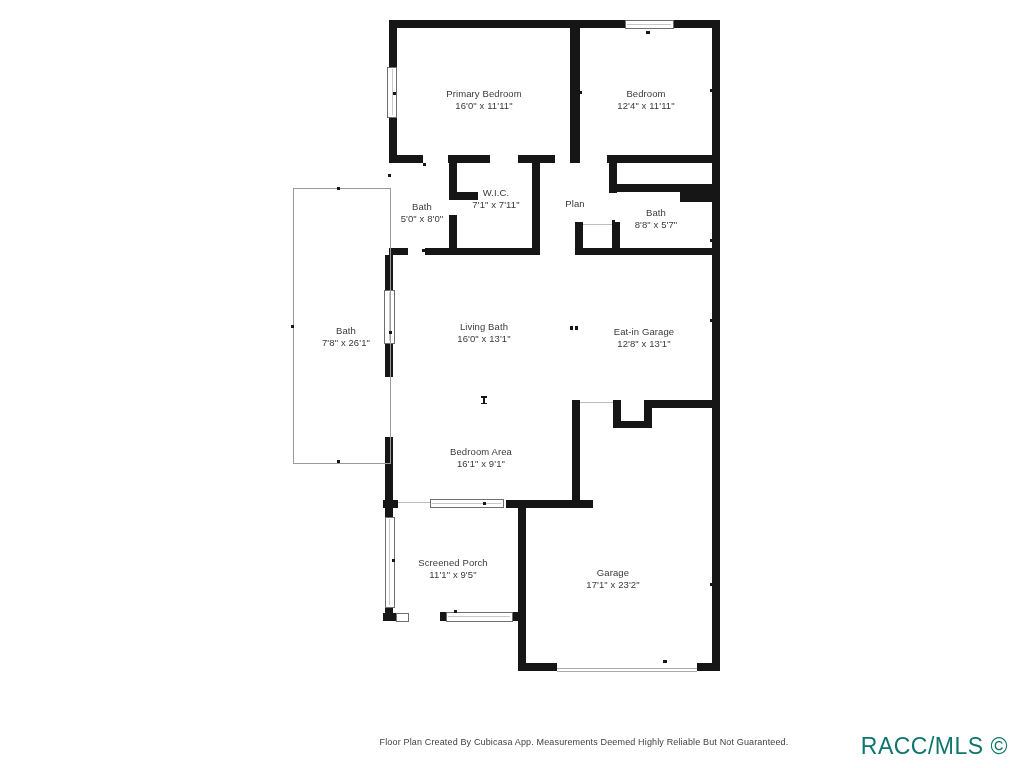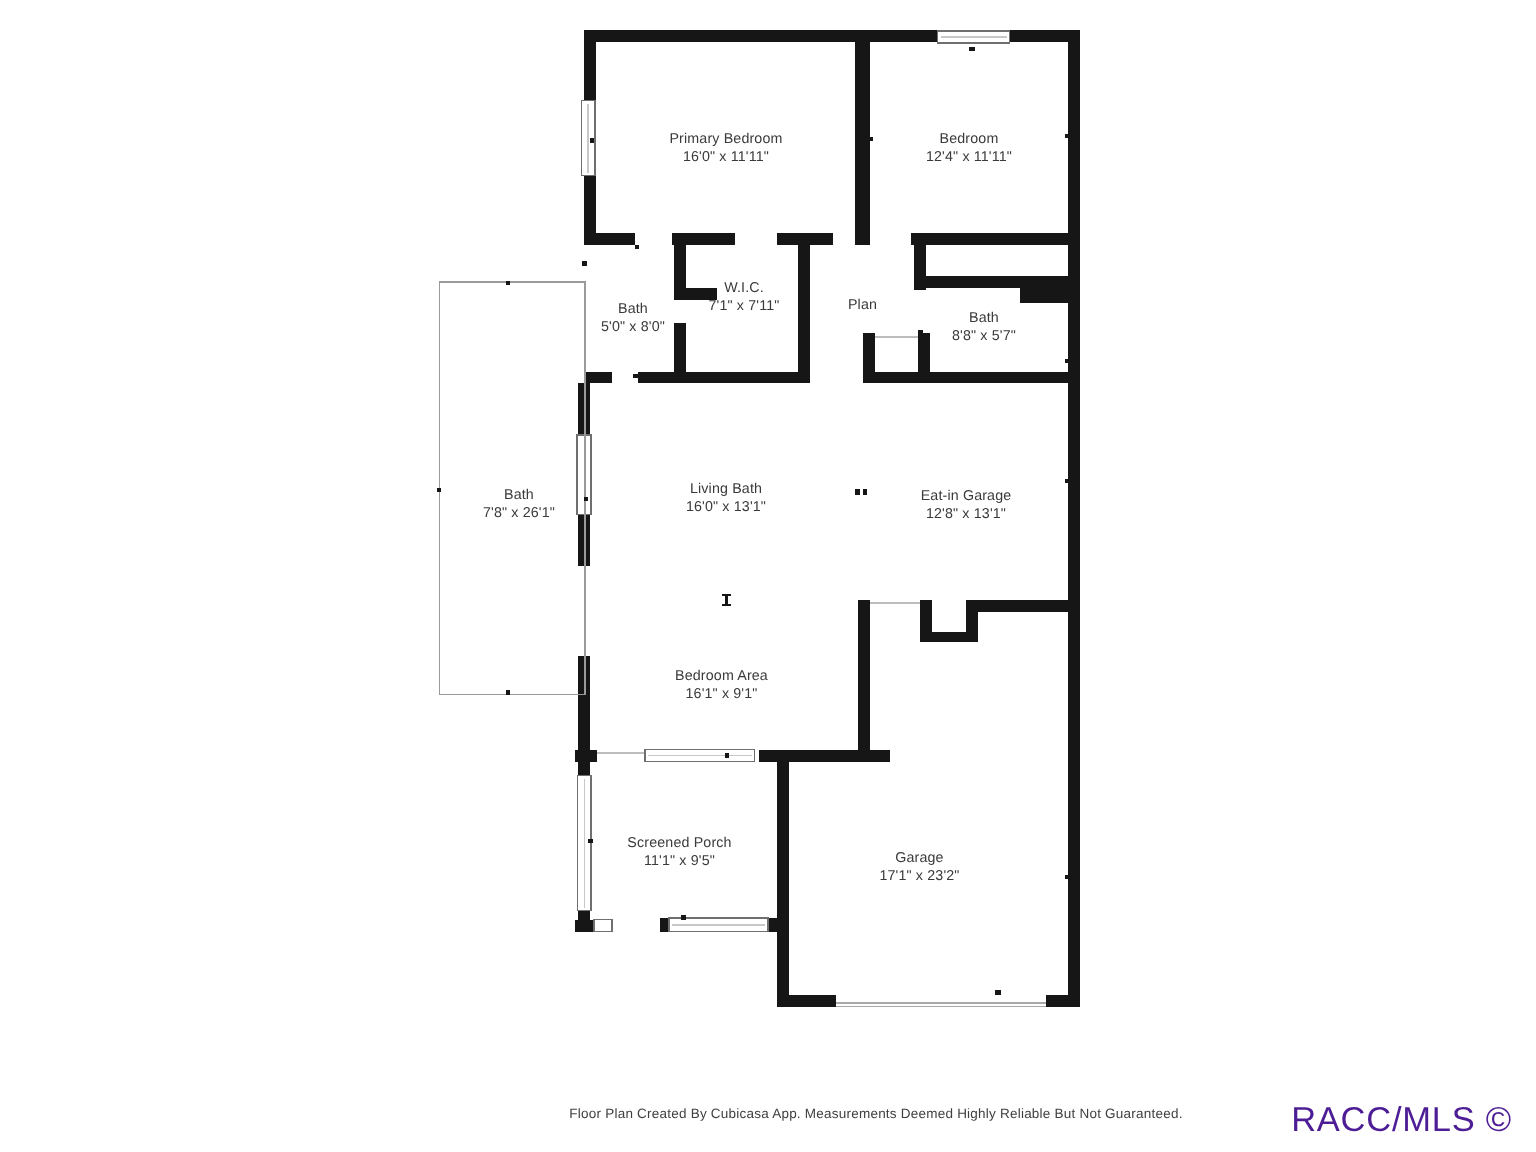--- a/index.html
+++ b/index.html
@@ -20,21 +20,21 @@
     text-align:center;white-space:nowrap;color:#3a3a3a;
     font-size:9.5px;line-height:11.5px;letter-spacing:.1px;
   }
   .room-label .rname,.room-label .rdims{display:block;}
   #footer-disclaimer{
     position:absolute;left:540px;top:737px;transform:translateX(-50%);
     font-size:9px;color:#3f3f3f;white-space:nowrap;letter-spacing:.15px;margin-left:44px;
   }
   #watermark{
     position:absolute;right:16px;bottom:8px;
-    font-size:23px;color:#4c1d95;letter-spacing:.5px;font-weight:400;
+    font-size:23px;color:#0f766e;letter-spacing:.5px;font-weight:400;
   }
 </style>
 </head>
 <body>
 
 <div id="stage">
 
   <svg width="1024" height="768" viewBox="0 0 1024 768">
 
     <g>

